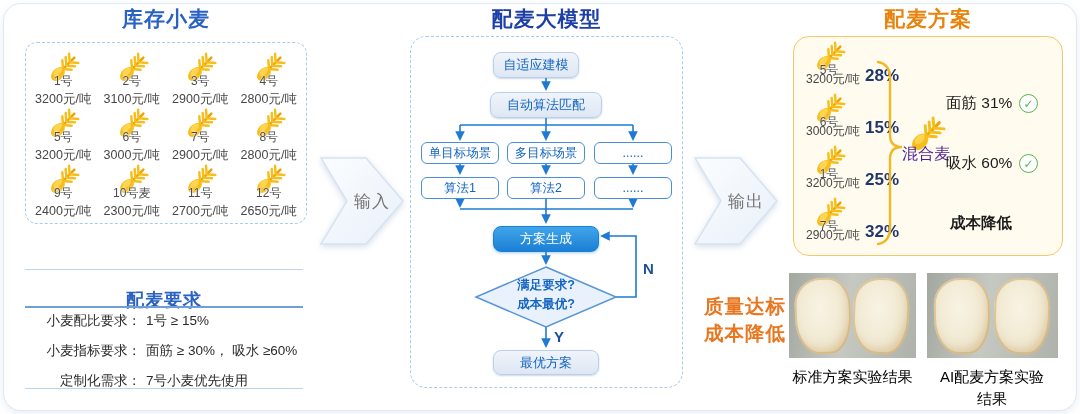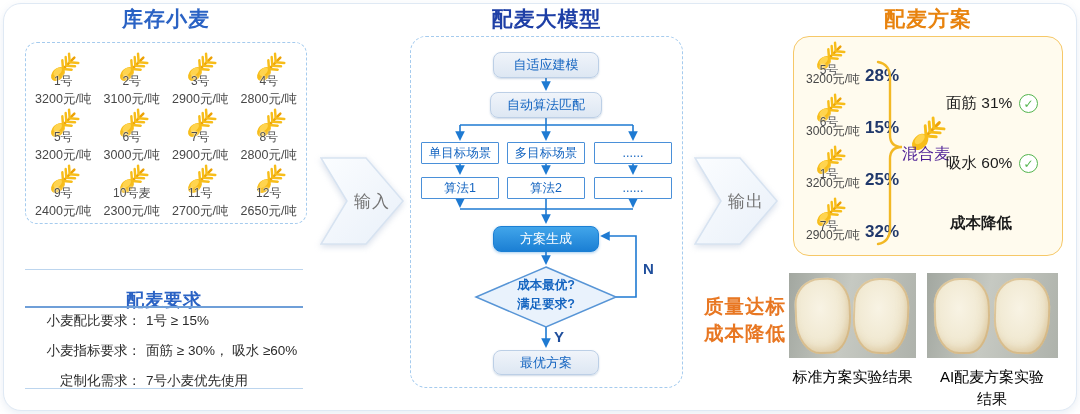--- a/index.html
+++ b/index.html
@@ -34,21 +34,21 @@
   .big-arrow{position:absolute;width:84px;height:88px;filter:drop-shadow(0 2px 3px rgba(140,160,195,.35));}
   .big-arrow svg{position:absolute;left:0;top:0;}
   .big-arrow .lbl{position:absolute;left:34px;top:50%;transform:translateY(-50%);font-size:17px;font-weight:normal;color:#737373;letter-spacing:1px;}
 
   
   .model-title{left:410px;top:5px;width:273px;color:#1e3fa6;}
   .model-dashed{left:410px;top:36px;width:273px;height:352px;border:1.6px dashed #a5cbee;border-radius:16px;box-sizing:border-box;}
   .fbox{position:absolute;display:flex;align-items:center;justify-content:center;font-size:13px;color:#1565c0;
         box-sizing:border-box;white-space:nowrap;}
   .fbox.soft{background:linear-gradient(#f0f4fa,#dde7f3);border:1px solid #bccfe6;border-radius:8px;box-shadow:0 1px 2px rgba(70,110,160,.28);}
-  .fbox.outline{background:#fff;border:1.3px solid #4a90d9;border-radius:1px;font-size:12.5px;}
+  .fbox.outline{background:#fff;border:1.3px solid #4a90d9;border-radius:6px;font-size:12.5px;}
   .fbox.primary{background:linear-gradient(#41a5ea,#1b7fd4);border:1px solid #1b7fd4;border-radius:8px;color:#fff;box-shadow:0 1px 3px rgba(27,127,212,.4);}
   .dec-text{position:absolute;left:486px;top:276px;width:120px;text-align:center;font-size:12.5px;line-height:1.55;
             color:#1565c0;font-weight:600;}
   .branch-label{position:absolute;font-size:15px;font-weight:bold;color:#1f4e9c;}
 
   
   .plan-title{left:793px;top:5px;width:270px;color:#e8830e;}
   .plan-box{left:793px;top:36px;width:270px;height:220px;background:#fffbee;border:1.6px solid #f6c868;border-radius:16px;box-sizing:border-box;}
   .plan-items{left:801px;top:45px;width:96px;height:198px;display:flex;flex-direction:column;justify-content:space-between;}
   .plan-item{position:relative;height:42px;}
@@ -265,21 +265,21 @@
       <line x1="546" y1="199" x2="546" y2="209"></line>
       <line x1="460" y1="209" x2="633" y2="209"></line>
       <line x1="546" y1="209" x2="546" y2="221" marker-end="url(#arr)"></line>
       <line x1="546" y1="252" x2="546" y2="262" marker-end="url(#arr)"></line>
       <line x1="546" y1="327" x2="546" y2="345" marker-end="url(#arr)"></line>
       <polyline points="616,297 636,297 636,236 603,236" marker-end="url(#arr)"></polyline>
     </g>
     <polygon points="546,267 616,297 546,327 476,297" fill="#e9f2fc" stroke="#5795d6" stroke-width="1.5"></polygon>
   </svg>
 
-  <div class="fbox soft" style="left:493px;top:52px;width:106px;height:26px">
+  <div class="fbox soft" style="left:493px;top:52px;width:86px;height:26px">
     <span>自适应建模</span>
     </div>
   <div class="fbox soft" style="left:490px;top:92px;width:112px;height:26px">
     <span>自动算法匹配</span>
     </div>
 
   <div class="fbox outline" style="left:421px;top:142px;width:78px;height:22px">
     <span>单目标场景</span>
     </div>
   <div class="fbox outline" style="left:507px;top:142px;width:78px;height:22px">
@@ -297,22 +297,22 @@
     </div>
   <div class="fbox outline" style="left:594px;top:177px;width:78px;height:22px">
     <span>......</span>
     </div>
 
   <div class="fbox primary" style="left:493px;top:226px;width:106px;height:26px">
     <span>方案生成</span>
     </div>
 
   <div class="dec-text">
+    <div>满足要求?</div>
     <div>成本最优?</div>
-    <div>满足要求?</div>
   </div>
   <div class="branch-label" style="left:643px;top:260px">N</div>
   <div class="branch-label" style="left:554px;top:328px">Y</div>
 
   <div class="fbox soft" style="left:493px;top:350px;width:106px;height:25px">
     <span>最优方案</span>
     </div>
 
   <div class="sec-title plan-title">配麦方案</div>
   <div class="abs plan-box"></div>

